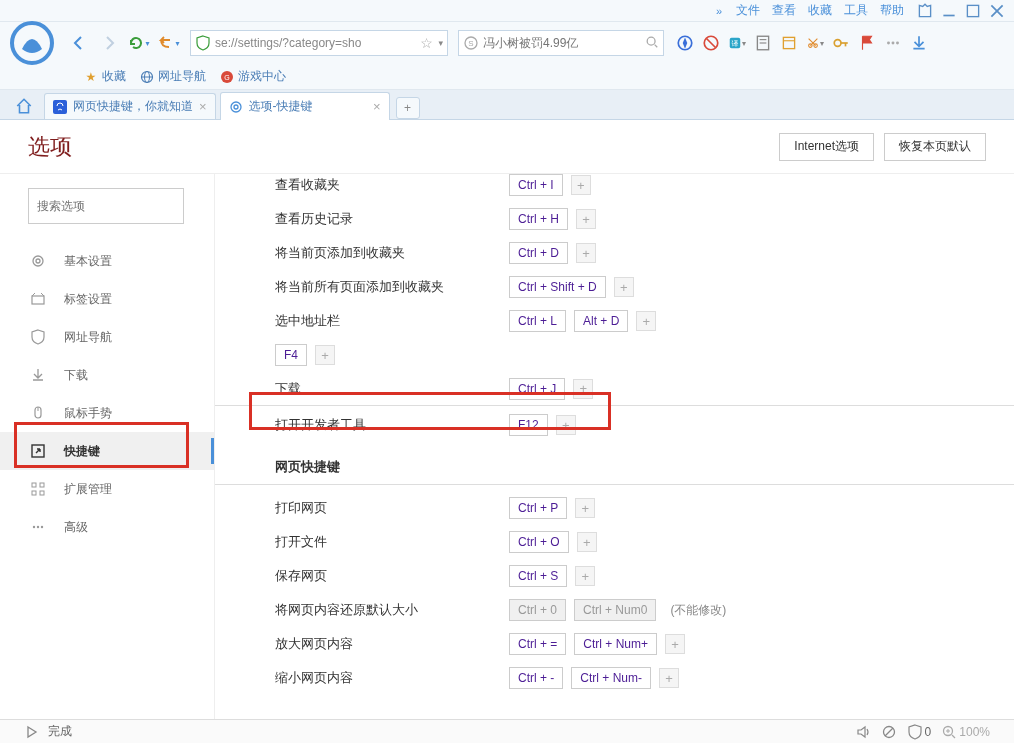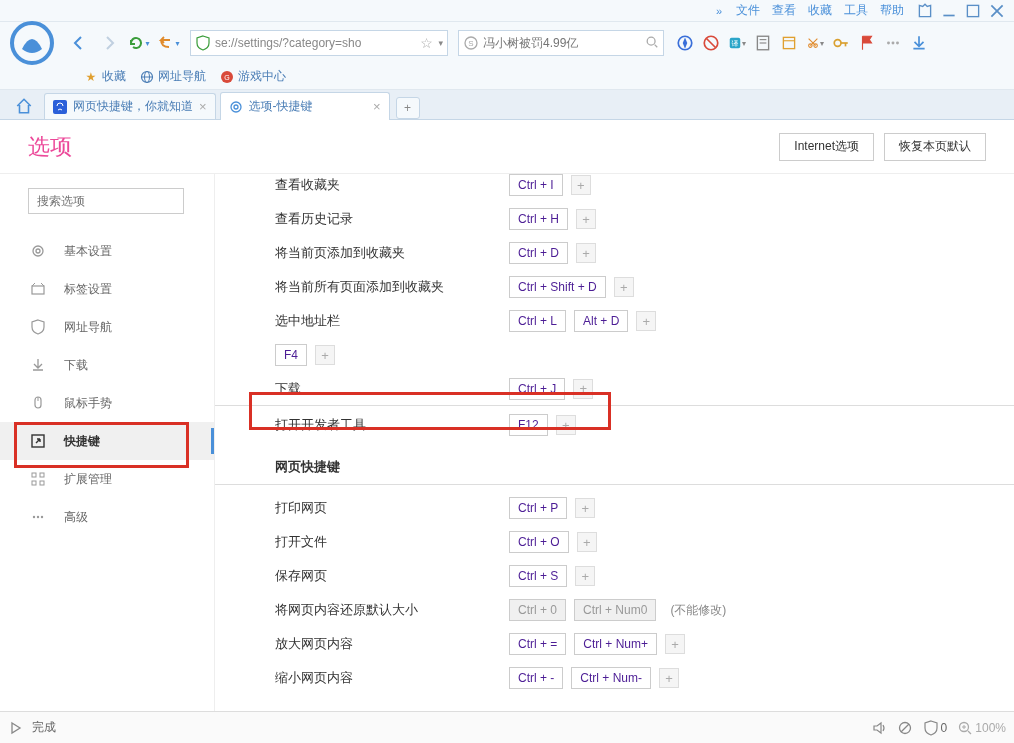--- a/index.html
+++ b/index.html
@@ -40,28 +40,28 @@
 .home-tab { width: 32px; height: 26px; display: flex; align-items: center; justify-content: center; cursor: pointer; }
 .tab { height: 26px; border: 1px solid #c5d6e6; border-bottom: none; background: #f5f9fc; display: flex; align-items: center; padding: 0 8px; margin-left: 4px; border-radius: 3px 3px 0 0; min-width: 170px; cursor: pointer; }
 .tab.active { background: #fff; height: 28px; margin-bottom: -1px; }
 .tab .ti { width: 14px; height: 14px; margin-right: 6px; }
 .tab .tlabel { flex: 1; color: #4a7db5; font-size: 12px; white-space: nowrap; overflow: hidden; }
 .tab .tx { color: #aaa; font-size: 13px; margin-left: 6px; }
 .newtab { width: 24px; height: 22px; border: 1px solid #c5d6e6; background: #f5f9fc; display: flex; align-items: center; justify-content: center; margin-left: 6px; border-radius: 3px; color: #888; cursor: pointer; }
 
 
 .page-header { height: 54px; display: flex; align-items: center; padding: 0 28px; border-bottom: 1px solid #eee; }
-.page-title { font-size: 22px; color: #ec4899; flex: 1; }
+.page-title { font-size: 22px; color: #7f1d1d; flex: 1; }
 .hbtn { height: 28px; border: 1px solid #ccc; background: #fff; padding: 0 14px; font-size: 12px; margin-left: 10px; cursor: pointer; display: flex; align-items: center; }
 
 
 .body { display: flex; height: 546px; }
 .sidebar { width: 215px; border-right: 1px solid #eee; padding-top: 14px; }
 .search-opts { margin: 0 28px 18px; }
-.search-opts input { width: 156px; height: 26px; border: 1px solid #ccc; padding: 0 8px; font-size: 12px; outline: none; }
+.search-opts input { width: 156px; height: 36px; border: 1px solid #ccc; padding: 0 8px; font-size: 12px; outline: none; }
 .nav-list { }
 .nav-item { height: 38px; display: flex; align-items: center; padding-left: 30px; cursor: pointer; color: #666; position: relative; }
 .nav-item .ni { width: 16px; height: 16px; margin-right: 18px; display: flex; align-items: center; justify-content: center; }
 .nav-item.active { background: #f0f0f0; font-weight: bold; color: #333; }
 .nav-item.active::after { content: ""; position: absolute; right: 0; top: 6px; bottom: 6px; width: 3px; background: #4a90d9; }
 
 
 .content { flex: 1; overflow: hidden; padding-top: 4px; position: relative; }
 .setting-row { display: flex; align-items: center; min-height: 34px; padding-left: 60px; }
 .setting-row.bordered { border-bottom: 1px solid #ddd; padding-bottom: 4px; padding-top: 4px; }
@@ -70,21 +70,21 @@
 .kbd { border: 1px solid #ccc; padding: 3px 8px; font-size: 12px; color: #4c1d95; background: #fff; min-width: 28px; text-align: center; }
 .kbd.disabled { background: #f0f0f0; color: #999; }
 .addkey { width: 20px; height: 20px; border: 1px solid #ddd; background: #f5f5f5; color: #aaa; display: flex; align-items: center; justify-content: center; font-size: 13px; cursor: pointer; }
 .note { color: #888; font-size: 12px; margin-left: 6px; }
 .section-header { padding: 14px 0 8px 60px; font-size: 13px; font-weight: bold; border-bottom: 1px solid #ddd; margin-bottom: 6px; }
 
 
 .hl-box { position: absolute; border: 3px solid #d93025; pointer-events: none; }
 
 
-.statusbar { position: absolute; bottom: 0; left: 0; right: 0; height: 32px; border-top: 1px solid #ddd; background: #fafafa; display: flex; align-items: center; padding: 0 8px; font-size: 12px; color: #666; }
+.statusbar { position: absolute; bottom: 0; left: 0; right: 0; height: 24px; border-top: 1px solid #ddd; background: #fafafa; display: flex; align-items: center; padding: 0 24px; font-size: 12px; color: #666; }
 .statusbar .sb-left { display: flex; align-items: center; gap: 8px; }
 .statusbar .sb-right { margin-left: auto; display: flex; align-items: center; gap: 10px; }
 .sb-icon { width: 16px; height: 16px; display: flex; align-items: center; justify-content: center; color: #888; }
 </style>
 </head>
 <body>
 
 <div class="menubar">
   <span class="expand">»</span>
   <span class="menu-item">文件</span>

